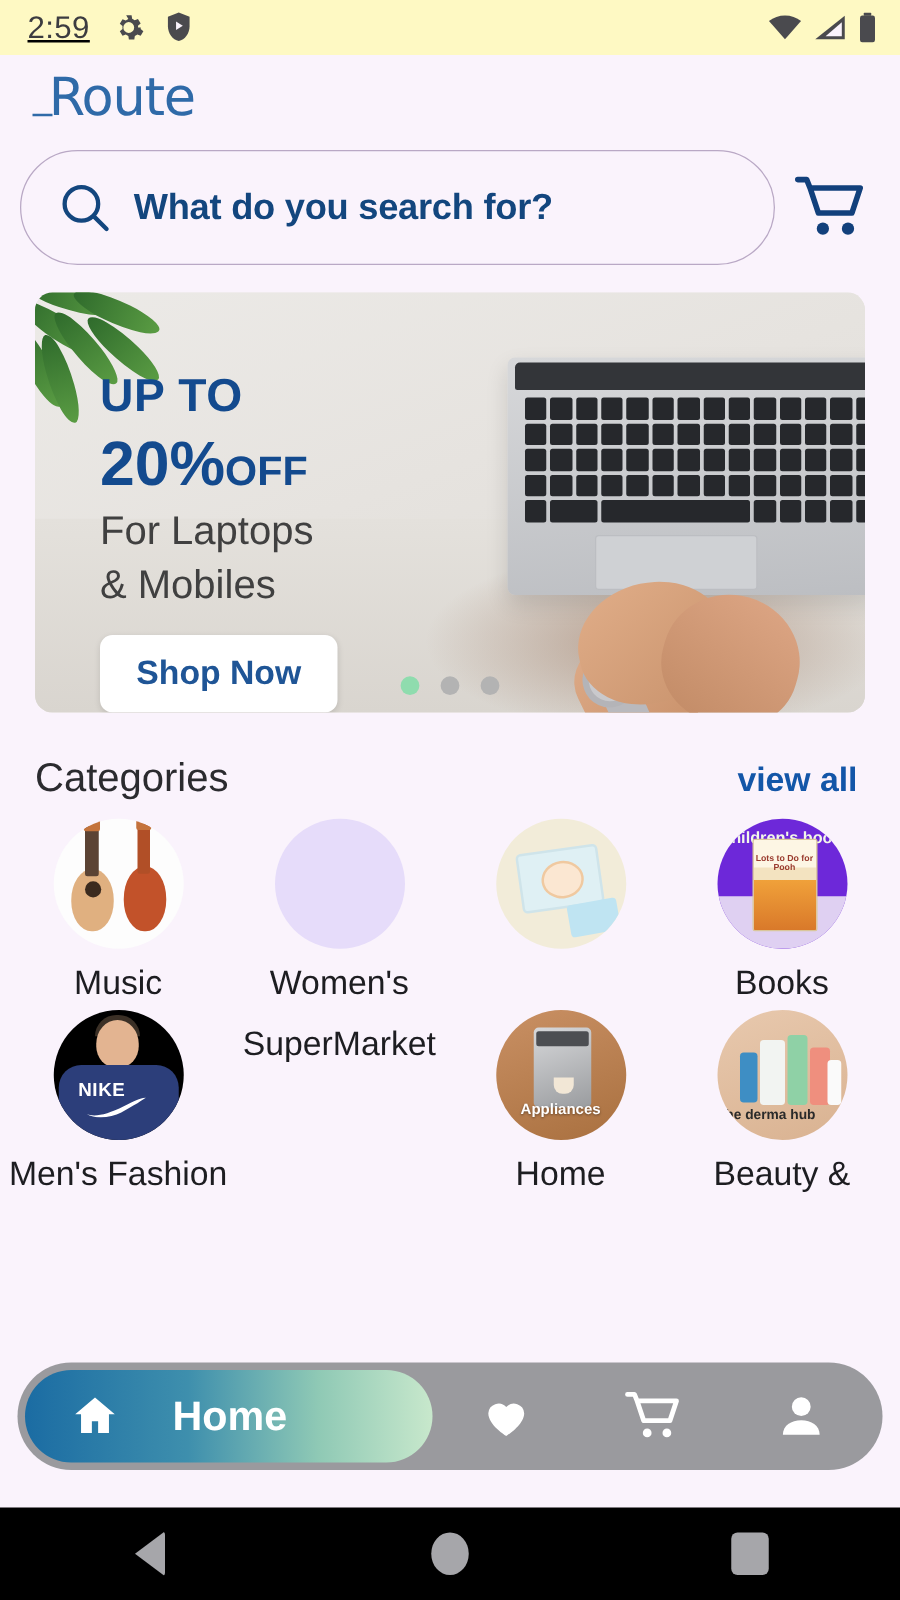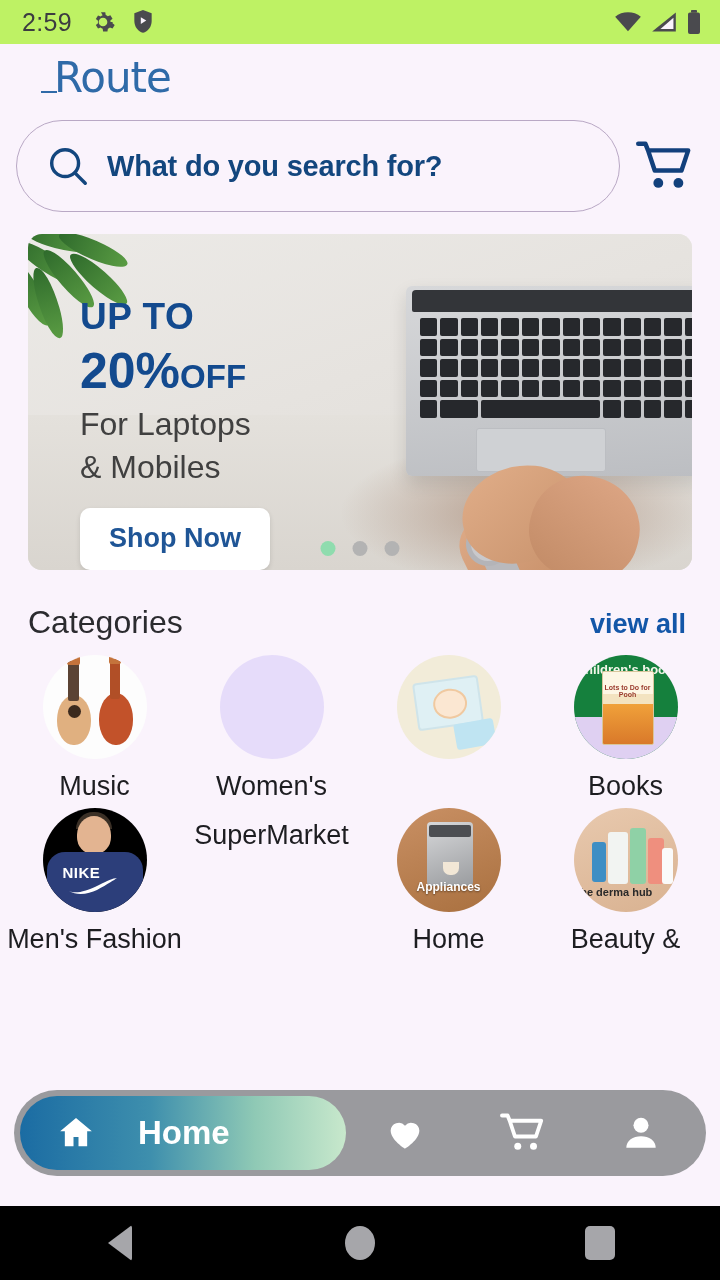--- a/index.html
+++ b/index.html
@@ -7,29 +7,29 @@
   body {
     font-family:"Liberation Sans", sans-serif;
     background:#000;
     overflow:hidden;
   }
   .phone { width:720px; height:1280px; position:relative; background:#faf3fc; }
 
   
   .statusbar {
     height:44px; display:flex; align-items:center;
-    padding:0 18px 0 22px; background:#bef264;
+    padding:0 18px 0 22px; background:#fef9c3;text-decoration:underline;
   }
   .sb-time { font-size:25px; color:#3c3c40; letter-spacing:.3px; }
   .sb-left-icons { display:flex; align-items:center; gap:16px; margin-left:18px; }
   .sb-right { margin-left:auto; display:flex; align-items:center; gap:9px; }
   .sb-icon { display:block; }
 
   
-  .logo-row { height:66px; display:flex; align-items:center; padding-left:26px;margin-left:15px; }
+  .logo-row { height:66px; display:flex; align-items:center; padding-left:26px; }
   .logo {
     font-family:"DejaVu Sans", sans-serif;
     font-size:42px; color:#2f6aa8; letter-spacing:-1px;
     display:flex; align-items:flex-end;
   }
   .logo .tail {
     display:inline-block; width:16px; height:2px; background:#2f6aa8;
     margin-bottom:9px; margin-right:-3px;
   }
   .logo-text { font-weight:400; }
@@ -134,21 +134,21 @@
 
   .c-baby { background:#f2ecd9; }
   .pkg { position:absolute; left:18px; top:24px; width:66px; height:48px;
          background:#dff0f4; border:2px solid #cfe4ea; border-radius:4px;
          transform:rotate(-8deg); }
   .pkg-heart { position:absolute; left:16px; top:8px; width:34px; height:30px;
                border:2px solid #f0c9a0; border-radius:50%; background:#fbe7d2; }
   .pkg2 { position:absolute; left:58px; top:66px; width:40px; height:26px;
           background:#bfe4f2; border-radius:3px; transform:rotate(-10deg); }
 
-  .c-books { background:#15803d; }
+  .c-books { background:#6d28d9; }
   .bk-band { position:absolute; left:0; right:0; bottom:0; height:40%; background:#dfd0f2; }
   .bk-cover { position:absolute; left:28px; top:16px; width:52px; height:74px;
               background:#f3e3c0; border:1px solid #d9c69b; border-radius:2px; overflow:hidden; }
   .bk-top { position:absolute; left:0; right:0; top:0; height:30%; background:#fdf6e4; }
   .bk-art { position:absolute; left:0; right:0; bottom:0; height:56%;
             background:linear-gradient(180deg,#f0a13a,#d9792a); }
   .bk-txt { position:absolute; left:0; right:0; top:12px; text-align:center;
             font-size:7px; color:#9a3b2e; font-weight:700; }
   .books-word { position:absolute; left:0; right:0; top:7px; text-align:center;
                 font-size:13px; font-weight:700; color:#f3f7ea; white-space:nowrap; }

